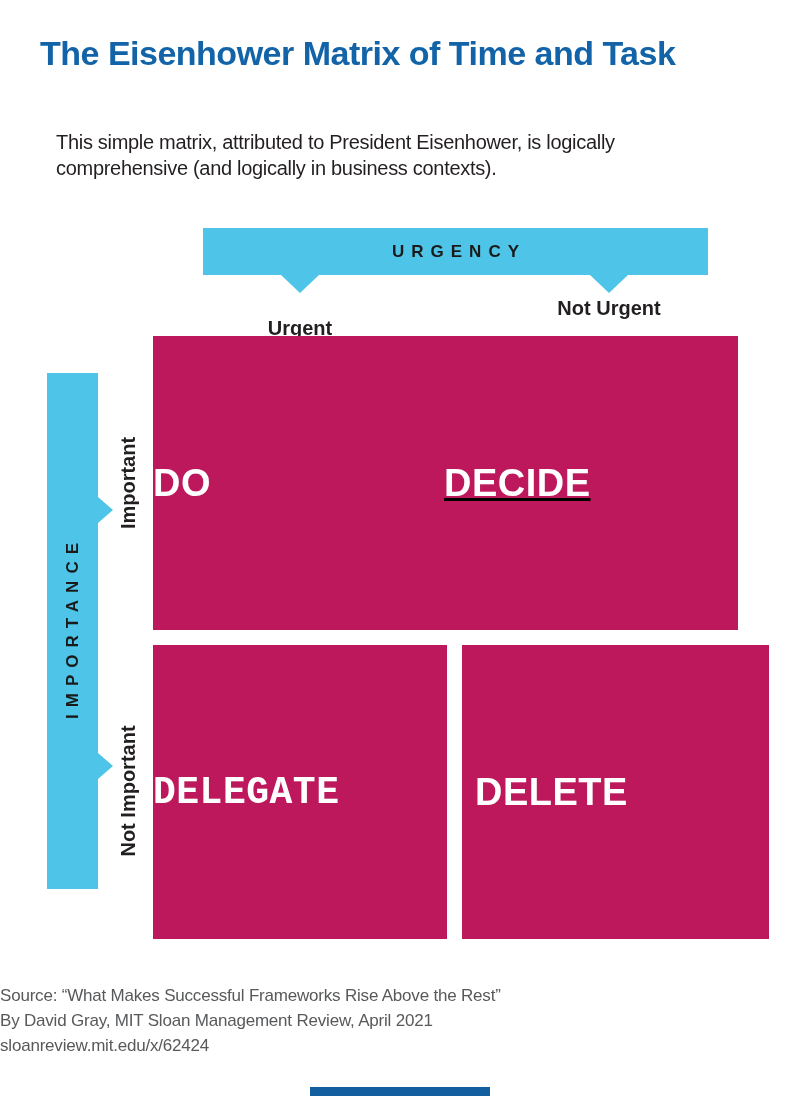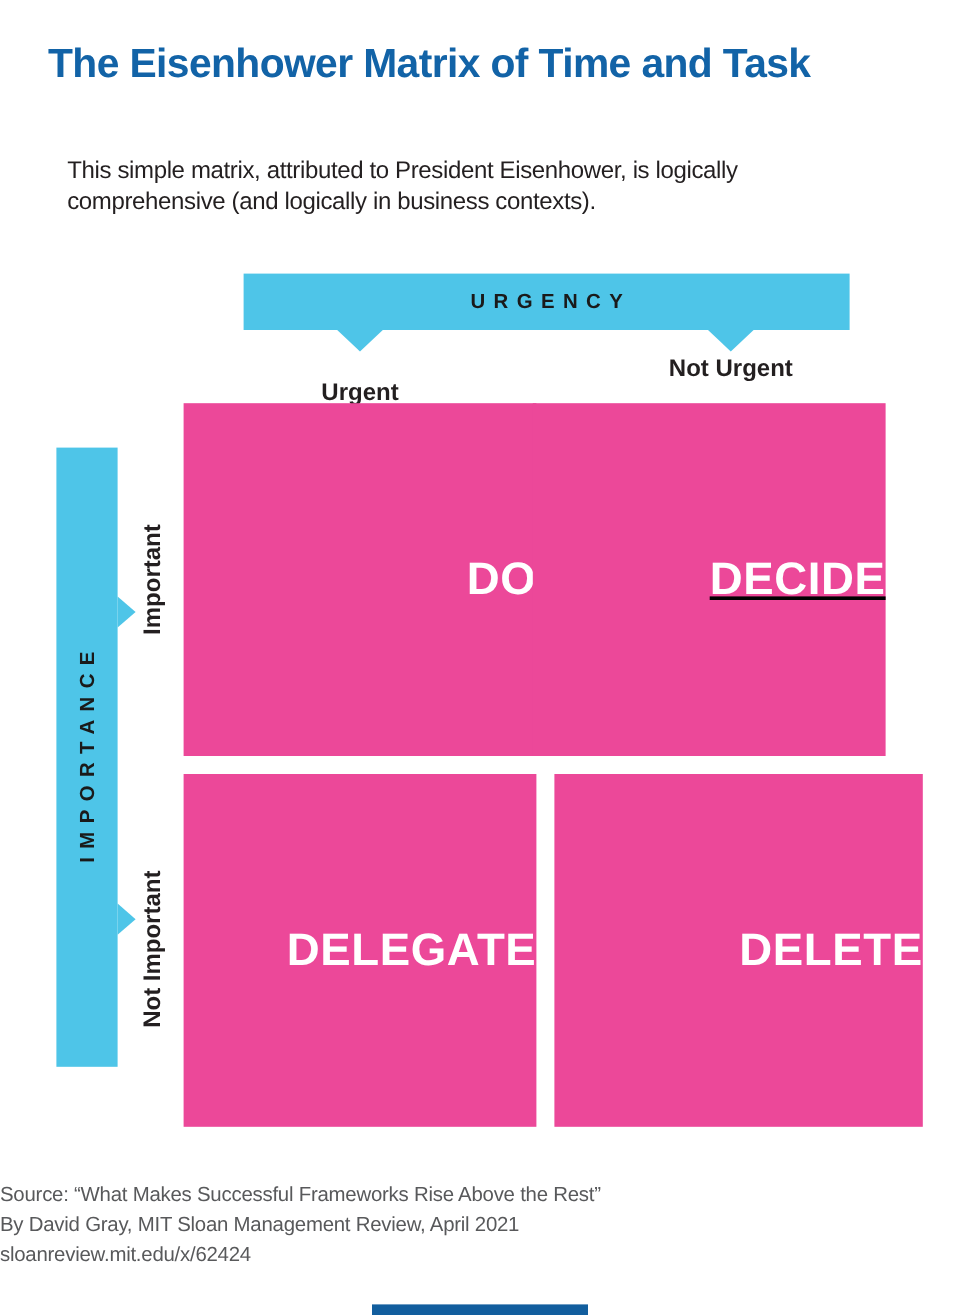--- a/index.html
+++ b/index.html
@@ -60,26 +60,26 @@
 
   .row-label {
     position: absolute; transform: translate(-50%, -50%) rotate(-90deg);
     font-size: 20px; font-weight: bold; color: #231F20; white-space: nowrap;
   }
   .row-label.r1 { left: 128px; top: 483px; }
   .row-label.r2 { left: 128px; top: 791px; }
 
   
   .quadrant {
-    position: absolute; width: 294px; height: 294px; background: #ec4899;
-    display: flex; align-items: center; justify-content: flex-end;
+    position: absolute; width: 294px; height: 294px; background: #be185d;
+    display: flex; align-items: center; justify-content: flex-start;
   }
   .quadrant.q1 { left: 153px; top: 336px; }
   .quadrant.q2 { left: 444px; top: 336px; text-decoration: underline; }
-  .quadrant.q3 { left: 153px; top: 645px; }
+  .quadrant.q3 { left: 153px; top: 645px; font-family: Liberation Mono, monospace; }
   .quadrant.q4 { left: 462px; top: 645px; padding-left: 13px; }
   .quadrant-label {
     color: #ffffff; font-size: 38px; font-weight: bold; letter-spacing: 0.5px;
   }
 
   
   .source {
     position: absolute; left: 0; top: 983px; width: 800px;
     text-align: left; color: #58595B; font-size: 17px; line-height: 25px;
     letter-spacing: -0.2px;

